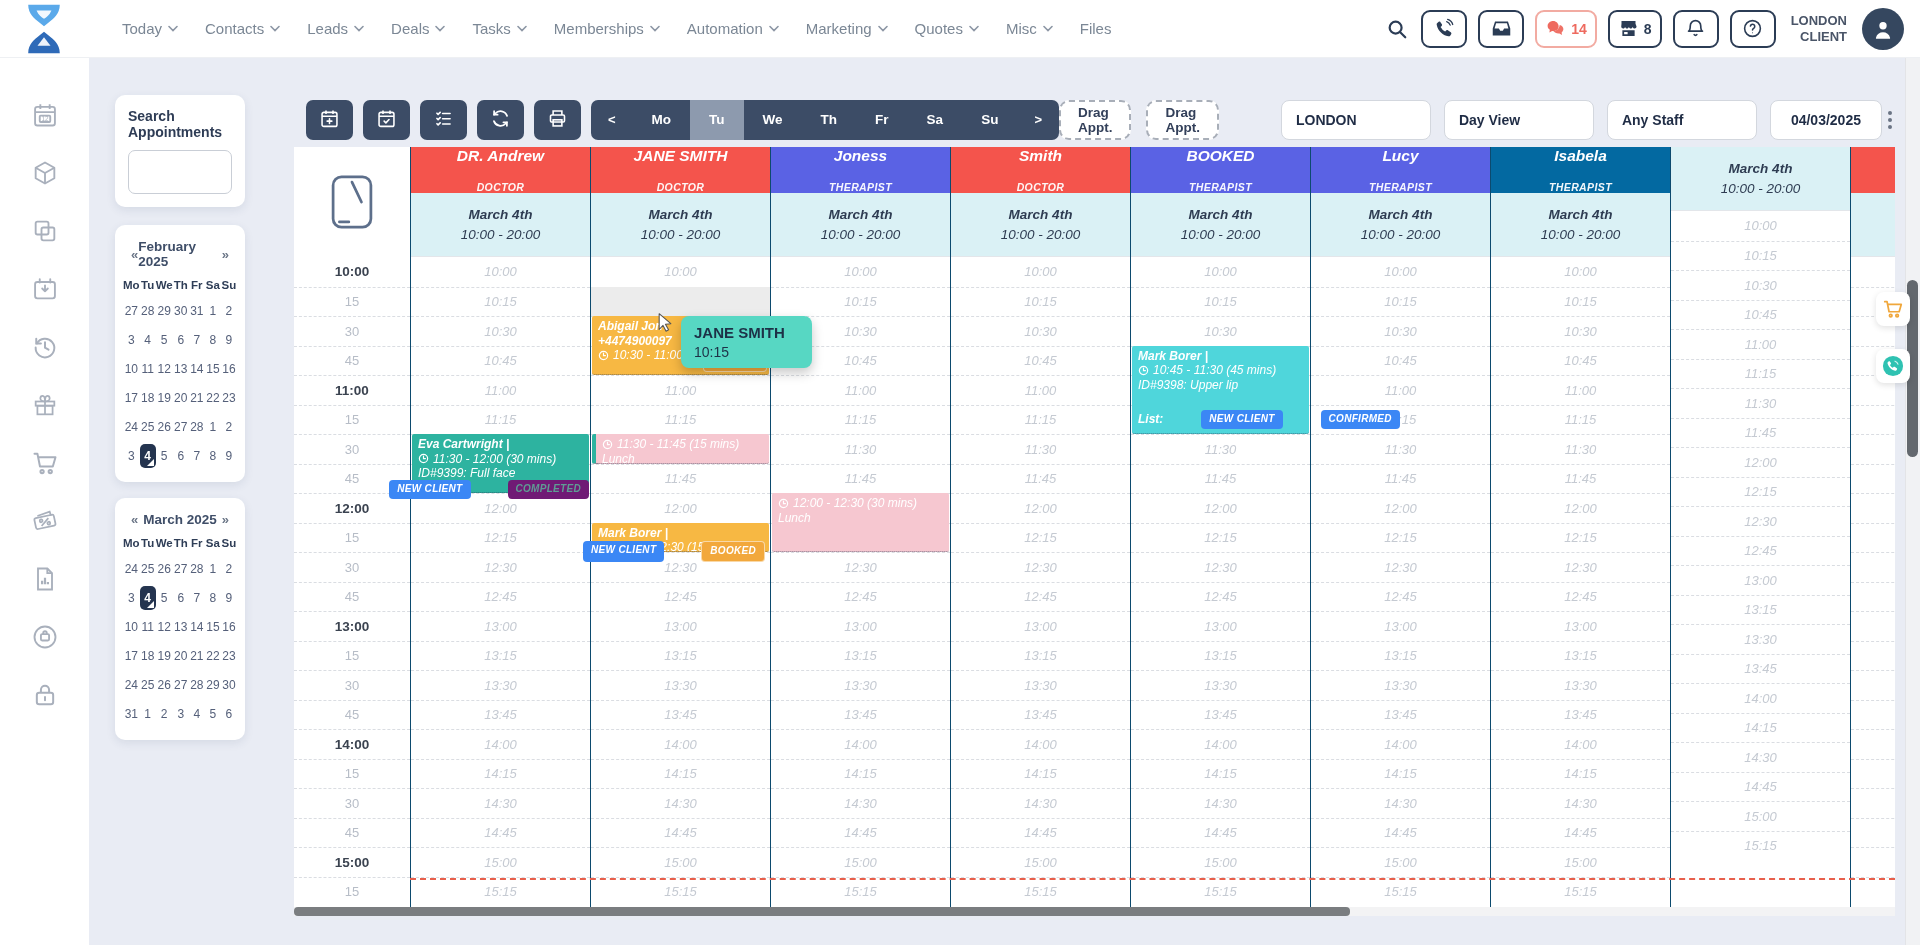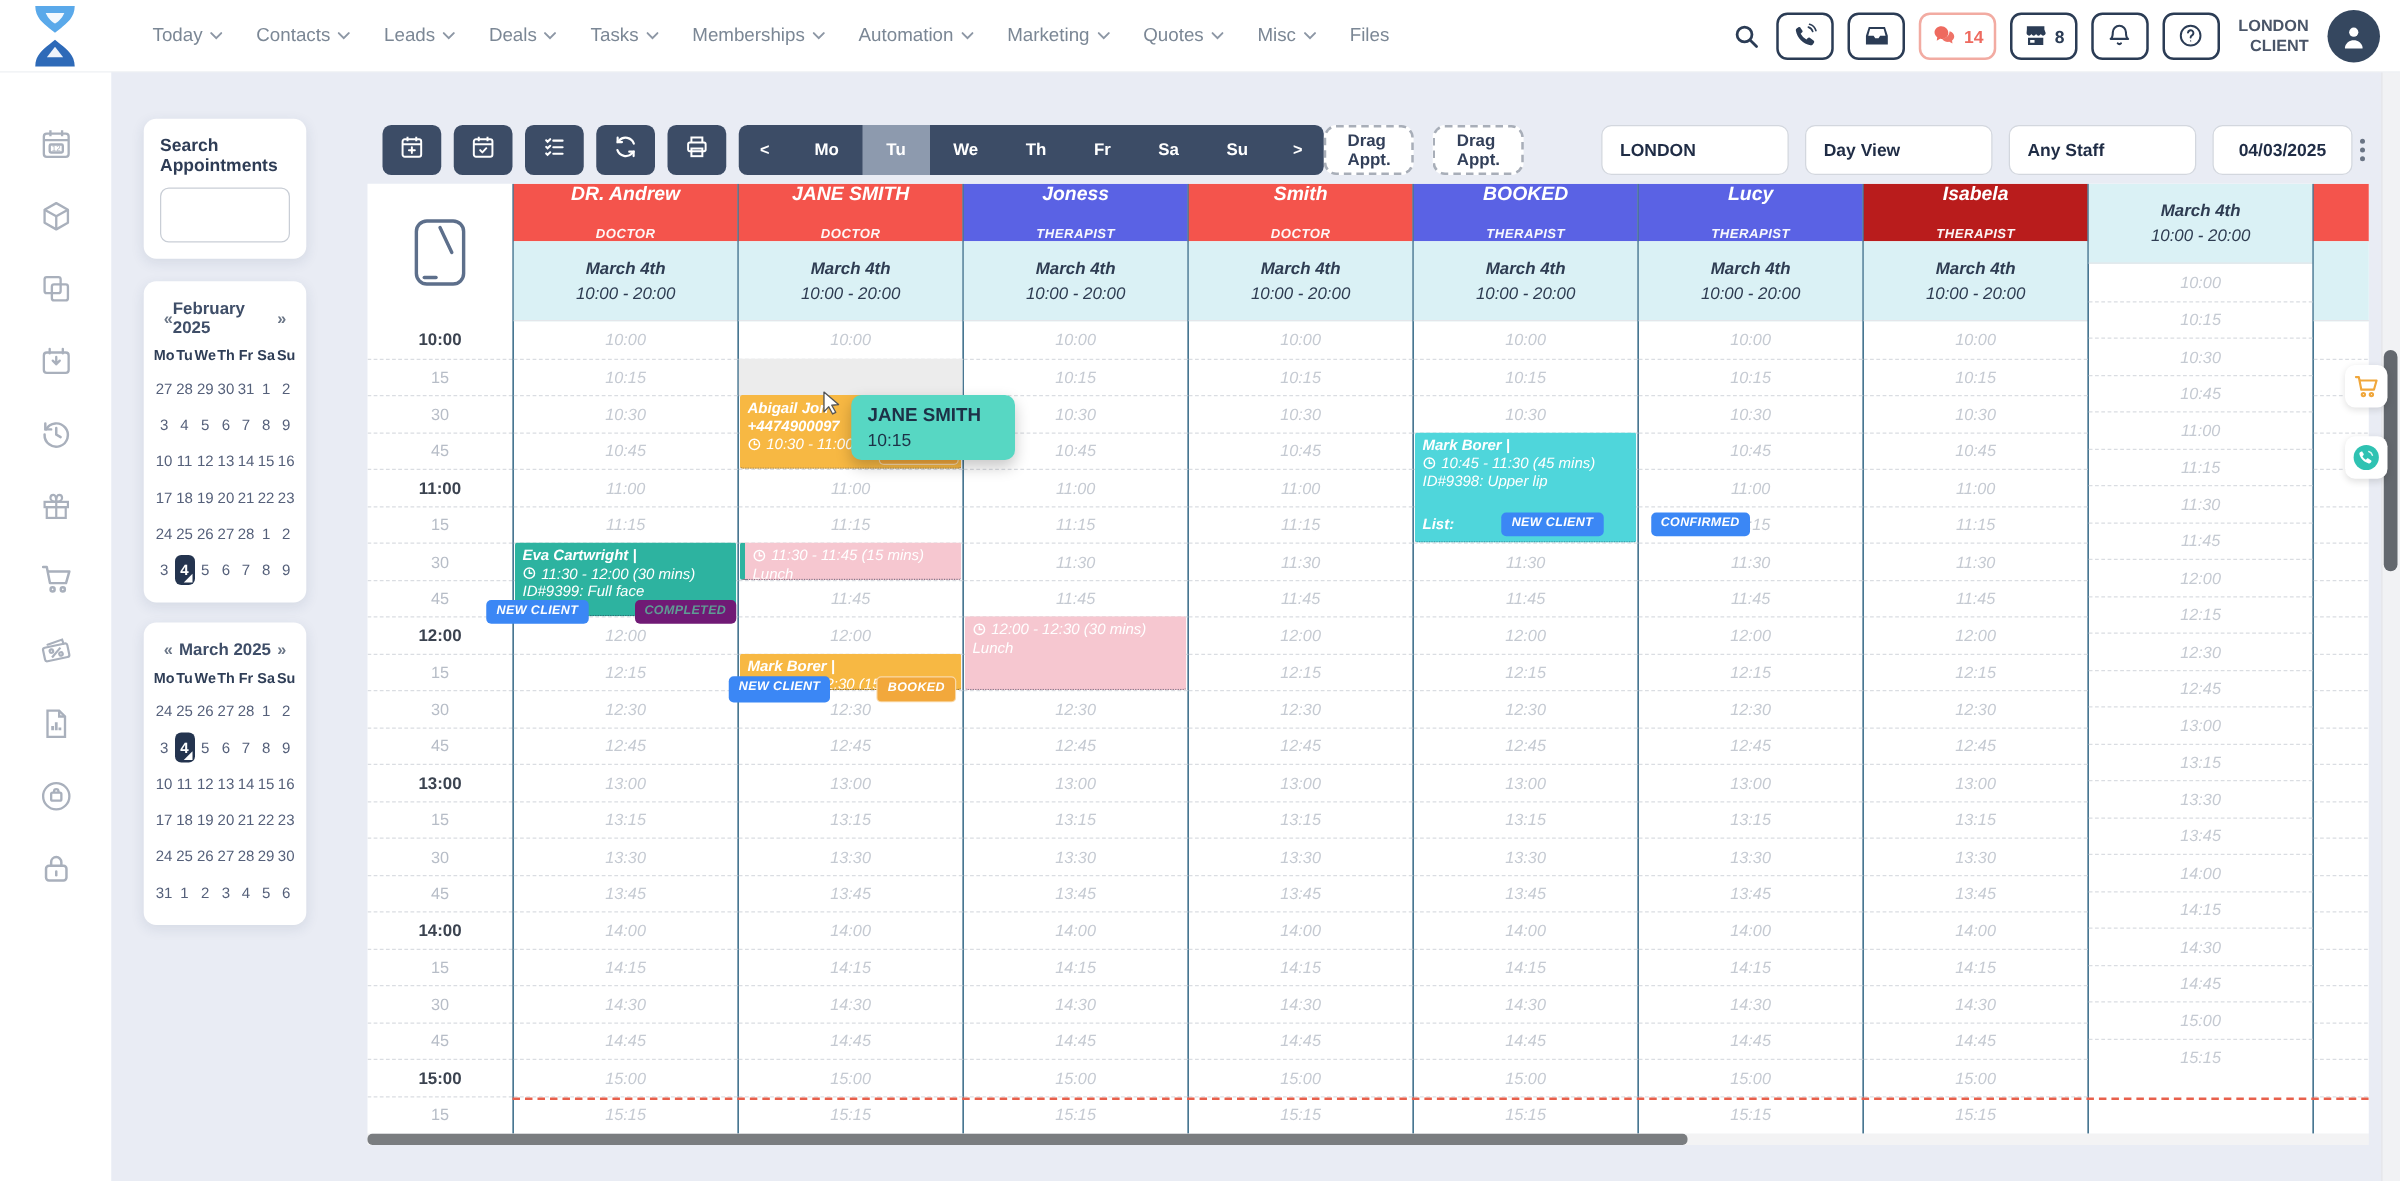--- a/index.html
+++ b/index.html
@@ -860,21 +860,21 @@
             <div class="cell">13:45</div>
             <div class="cell">14:00</div>
             <div class="cell">14:15</div>
             <div class="cell">14:30</div>
             <div class="cell">14:45</div>
             <div class="cell">15:00</div>
             <div class="cell">15:15</div>
           </div>
         </div>
         <div class="col">
-          <div class="col-head" style="background: #b91c1c;">
+          <div class="col-head" style="background: #0369a1;">
             <div class="nm">Isabela</div>
             <div class="rl">THERAPIST</div>
           </div>
           <div class="col-sub">
             <div class="d1">March 4th</div>
             <div class="d2">10:00 - 20:00</div>
           </div>
           <div class="col-body">
             <div class="cell first">10:00</div>
             <div class="cell">10:15</div>

